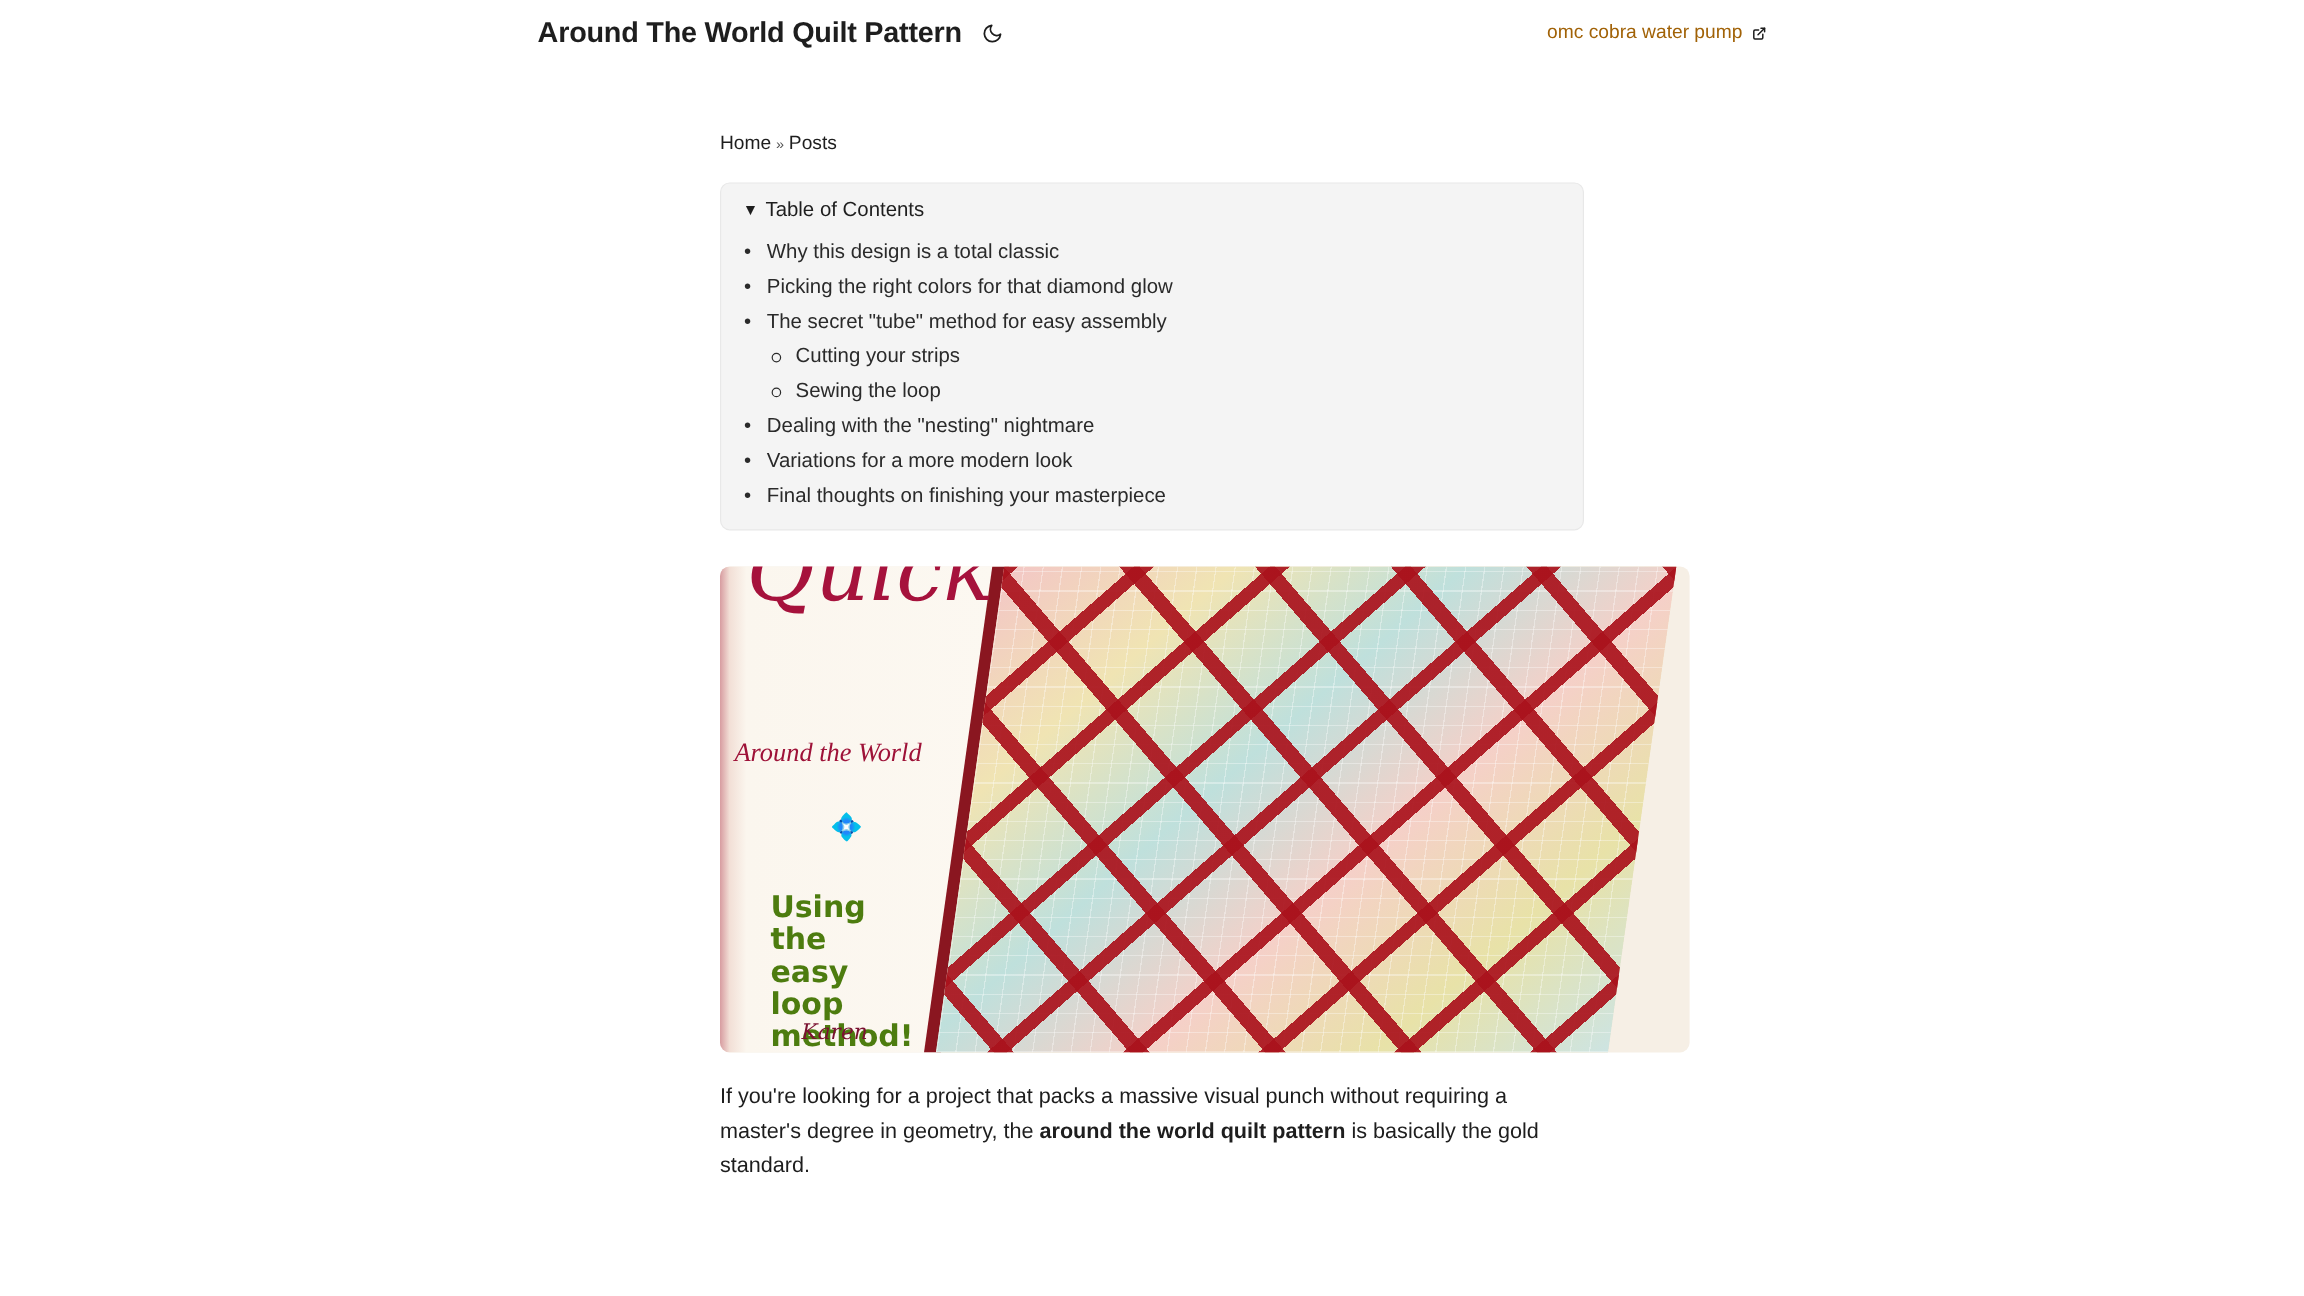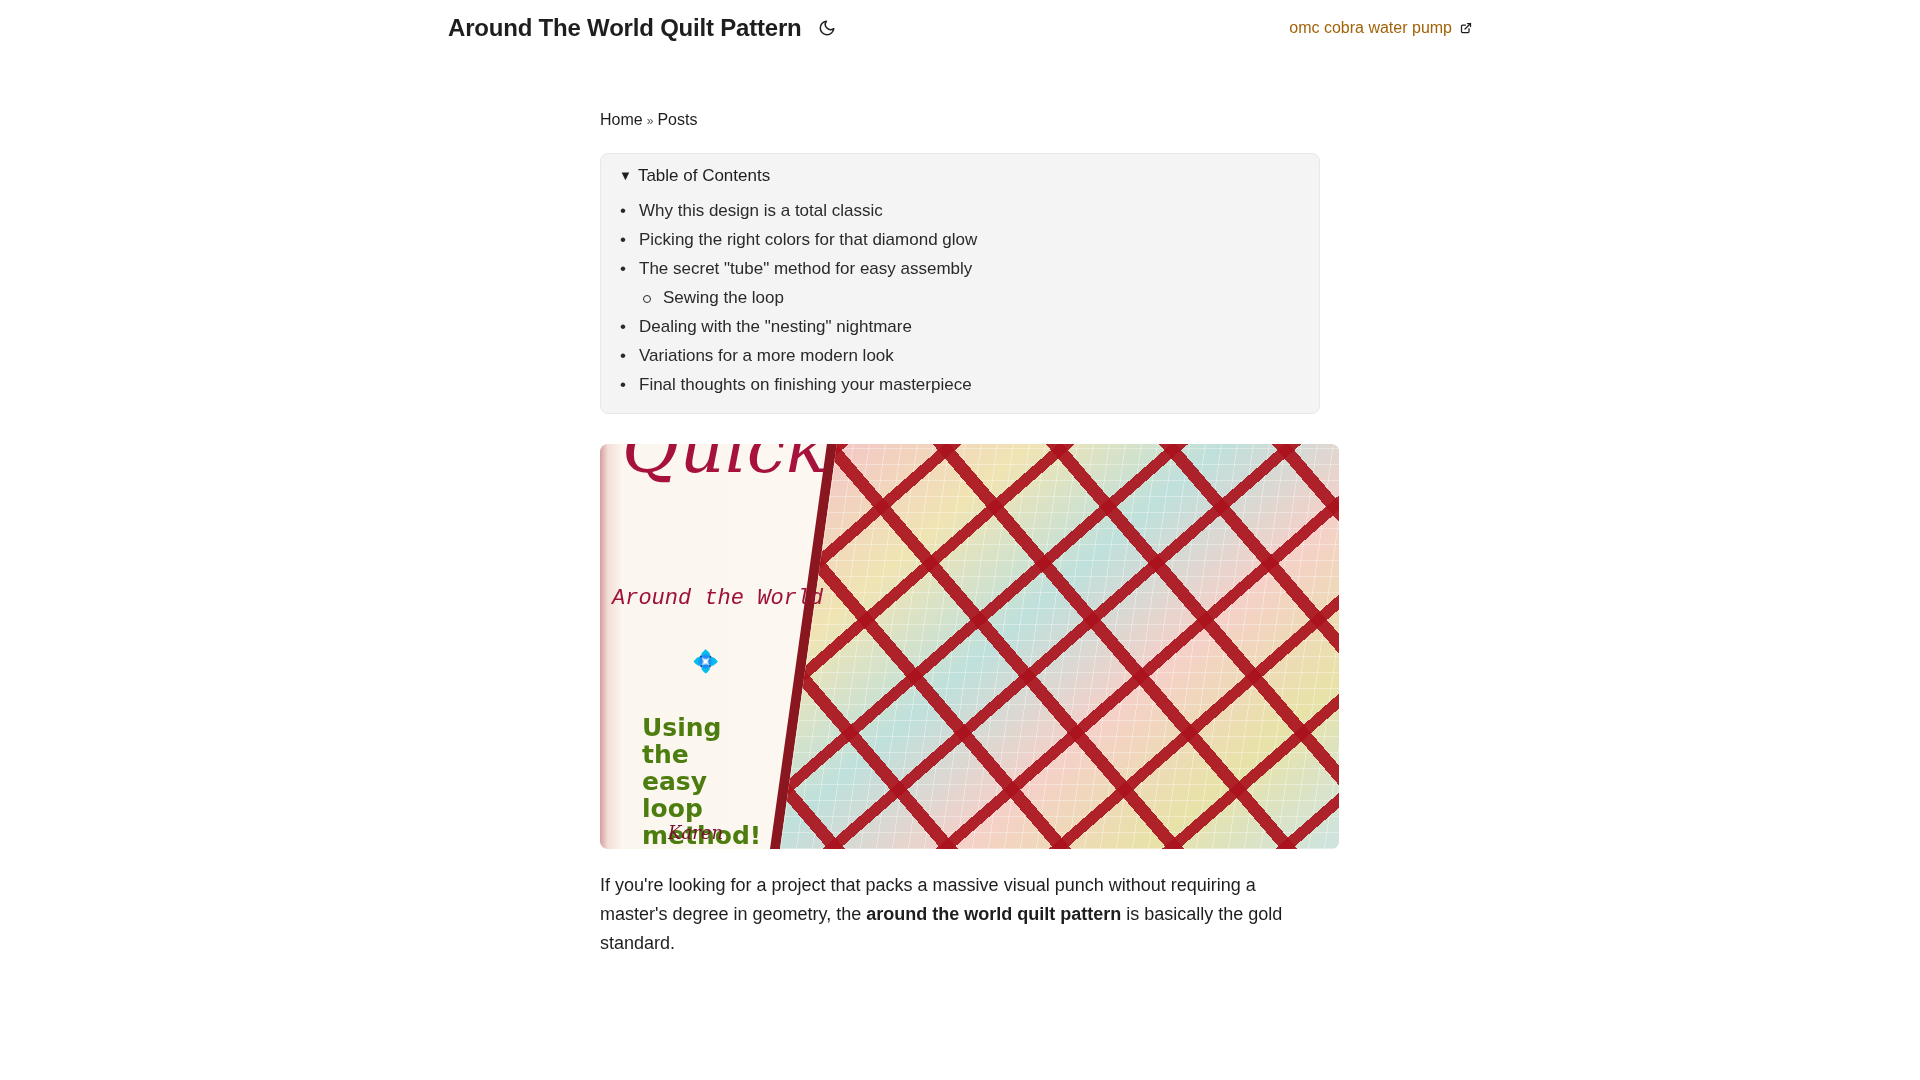--- a/index.html
+++ b/index.html
@@ -22,35 +22,35 @@
   .toc { margin-top: 20px; background: #f4f4f4; border: 1px solid #e8e8e8; border-radius: 8px; padding: 10px 18px 14px 18px; }
   .toc-summary { display: flex; align-items: center; gap: 6px; font-size: 17px; font-weight: 500; line-height: 24px; cursor: pointer; color: #1e1e1e; }
   .toc-triangle { font-size: 13px; }
   .toc ul { list-style: none; margin-top: 8px; }
   .toc li { font-size: 17px; line-height: 29px; color: #2a2a2a; position: relative; padding-left: 20px; }
   .toc li::before { content: "•"; position: absolute; left: 1px; top: 0; font-size: 17px; }
   .toc li.sub { padding-left: 44px; }
   .toc li.sub::before { content: ""; left: 24px; top: 12px; width: 6px; height: 6px; border: 1.2px solid #2a2a2a; border-radius: 50%; }
   .toc a { color: #2a2a2a; text-decoration: none; }
 
-  .cover { margin-top: 30px; width: 739px; height: 405px; border-radius: 8px; overflow: hidden; position: relative; background: #f6efe5; }
+  .cover { margin-top: 30px; width: 808px; height: 405px; border-radius: 8px; overflow: hidden; position: relative; background: #f6efe5; }
   .cover-left { position: absolute; left: 0; top: 0; width: 230px; height: 405px; background: linear-gradient(90deg, #d79ca0 0px, #f2dfd6 8px, #fbf6ee 22px, #fcf8f1 100%); }
   .cover-quilt { position: absolute; left: 180px; top: 0; width: 560px; height: 405px; transform: skewX(-8deg); transform-origin: bottom left;
     background-color: #efe3c8;
     background-image:
       repeating-linear-gradient(45deg, transparent 0 34px, rgba(170,18,28,0.92) 34px 46px, transparent 46px 80px),
       repeating-linear-gradient(-45deg, transparent 0 34px, rgba(170,18,28,0.92) 34px 46px, transparent 46px 80px),
       repeating-linear-gradient(0deg, rgba(255,255,255,0.35) 0 1px, transparent 1px 16px),
       repeating-linear-gradient(90deg, rgba(255,255,255,0.35) 0 1px, transparent 1px 16px),
       linear-gradient(135deg, #f3c6c6 0%, #f0e4b3 20%, #bfe0dc 40%, #f5d0c8 60%, #e8e2a8 80%, #cde4e2 100%);
   }
   .cover-edge { position: absolute; left: 170px; top: 0; width: 14px; height: 405px; transform: skewX(-8deg); transform-origin: bottom left; background: #8a1620; }
   .cover-title-big { position: absolute; left: 22px; top: -34px; font-family: "DejaVu Serif", serif; font-style: italic; font-size: 70px; color: #a6123c; line-height: 76px; }
   .cover-title-trip { position: absolute; left: 58px; top: 42px; font-family: "DejaVu Serif", serif; font-style: italic; font-size: 68px; color: #a6123c; line-height: 76px; }
-  .cover-sub { position: absolute; left: 12px; top: 142px; font-family: Liberation Mono, monospace; font-style: italic; font-size: 22px; color: #9e1238; }
+  .cover-sub { position: absolute; left: 12px; top: 142px; font-family: Liberation Serif, serif; font-style: italic; font-size: 22px; color: #9e1238; }
   .cover-swirl { position: absolute; left: 92px; top: 205px; font-size: 22px; color: #9e1238; }
   .cover-green { position: absolute; left: 42px; top: 270px; font-family: "DejaVu Sans", sans-serif; font-weight: 700; font-size: 25px; line-height: 27px; color: #4d7c0f; text-align: left; width: 120px; }
   .cover-author { position: absolute; left: 68px; top: 378px; font-family: "DejaVu Serif", serif; font-style: italic; font-size: 18px; color: #7a1030; }
 
   .post-content { margin-top: 22px; font-size: 18px; line-height: 29px; color: #1e1e1e; }
   .post-content strong { font-weight: 700; }
 </style>
 </head>
 <body>
 
@@ -80,20 +80,21 @@
 
   <div class="toc">
     <div class="toc-summary">
       <span class="toc-triangle">▼</span>
       <span>Table of Contents</span>
     </div>
     <ul>
       <li><a href="#">Why this design is a total classic</a></li>
       <li><a href="#">Picking the right colors for that diamond glow</a></li>
       <li><a href="#">The secret "tube" method for easy assembly</a></li>
+      <li class="sub"><a href="#">Cutting your strips</a></li>
       <li class="sub"><a href="#">Sewing the loop</a></li>
       <li><a href="#">Dealing with the "nesting" nightmare</a></li>
       <li><a href="#">Variations for a more modern look</a></li>
       <li><a href="#">Final thoughts on finishing your masterpiece</a></li>
     </ul>
   </div>
 
   <figure class="cover">
     <div class="cover-left"></div>
     <div class="cover-edge"></div>

